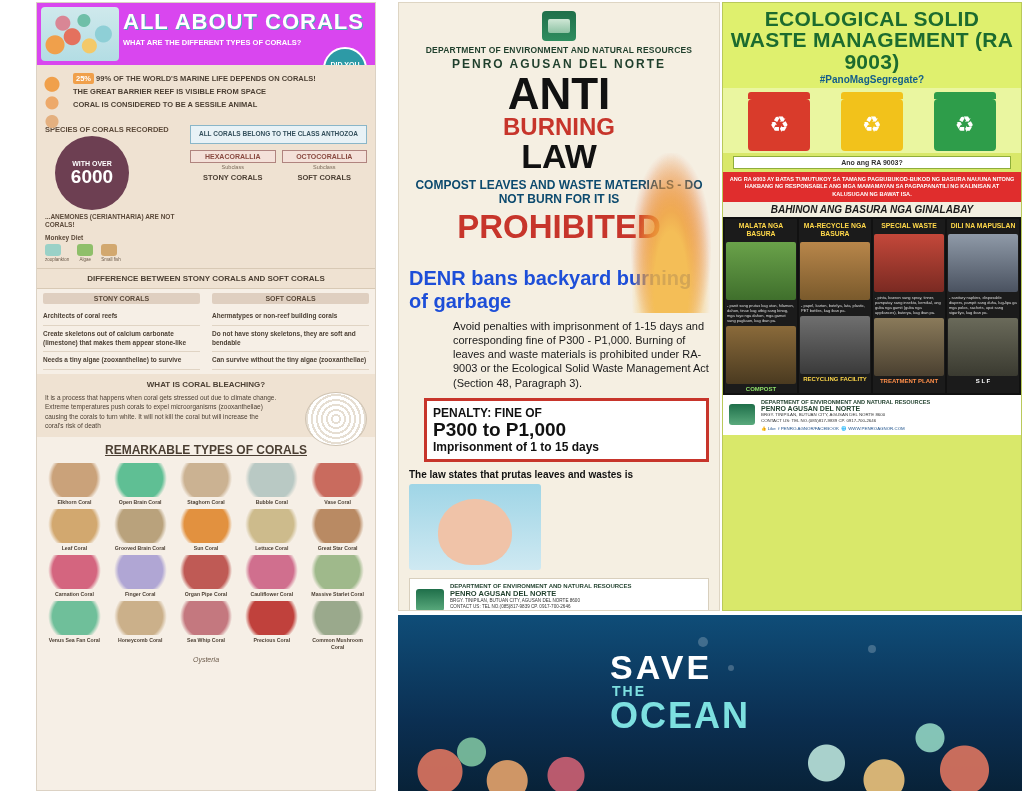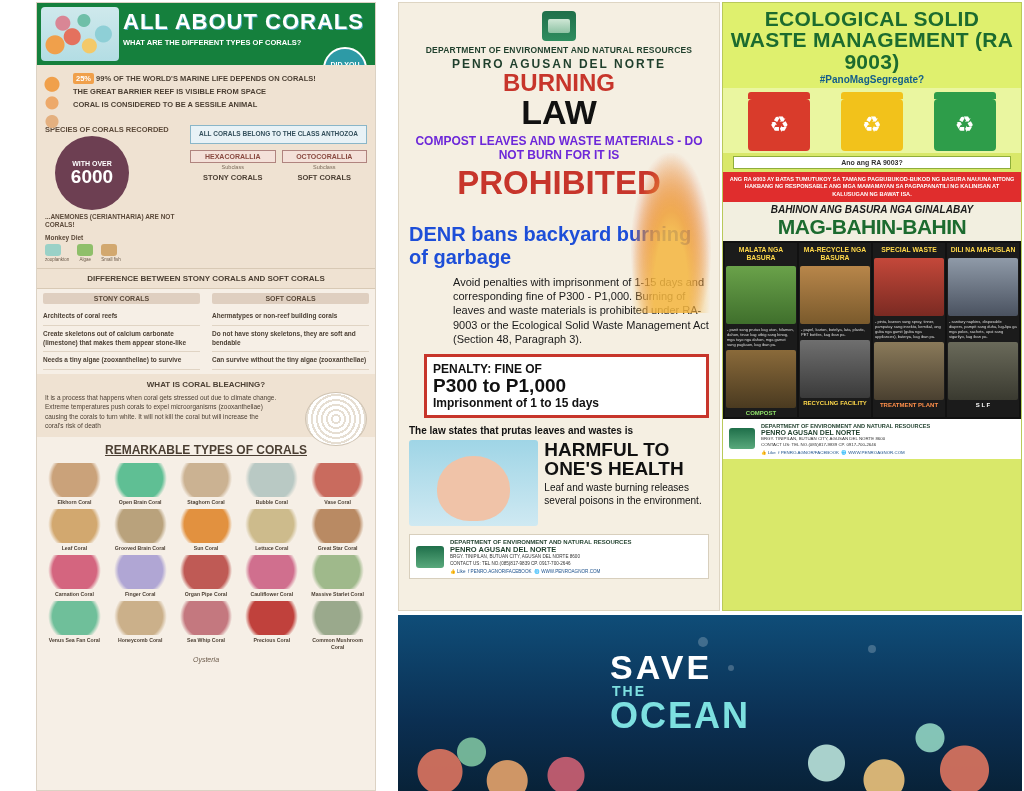--- a/index.html
+++ b/index.html
@@ -10,21 +10,21 @@
     overflow:hidden; position:relative;
   }
   .page { position:relative; width:1024px; height:791px; }
 
   
   .coral {
     position:absolute; left:36px; top:2px; width:340px; height:789px;
     background:#f6efe6; border:1px solid #dcd2c4; overflow:hidden;
   }
   .coral-head {
-    background:#15803d; height:62px; position:relative; padding:6px 10px 0 86px;
+    background:#d946ef; height:62px; position:relative; padding:6px 10px 0 86px;
   }
   .coral-head h1 {
     margin:0; font-size:22px; font-weight:bold; color:#ffffff; letter-spacing:1px;
     text-shadow:1px 1px 0 #4aa8b4;
   }
   .coral-head .sub { font-size:7.5px; color:#ffffff; font-weight:bold; margin-top:3px; line-height:1.3; }
   .coral-head .reefart {
     position:absolute; left:4px; top:4px; width:78px; height:54px;
     background:
       radial-gradient(circle at 18% 70%, #f0a04b 0 9px, transparent 10px),
@@ -121,21 +121,21 @@
   }
   .abl .logo:after {
     content:""; position:absolute; left:6px; top:8px; width:22px; height:14px;
     background:linear-gradient(#cfe7d6,#8fc3a5); border-radius:2px;
   }
   .abl .dept { font-size:8.5px; font-weight:bold; color:#1f3f2c; letter-spacing:.2px; }
   .abl .penro { font-size:12px; font-weight:bold; color:#1f3f2c; letter-spacing:2px; margin-top:2px; }
   .abl .t1 { font-size:44px; font-weight:bold; color:#111; line-height:.95; margin-top:2px; }
   .abl .t2 { font-size:24px; font-weight:bold; color:#c7352b; line-height:1; }
   .abl .t3 { font-size:34px; font-weight:bold; color:#111; line-height:1; }
-  .abl .lead { font-size:12px; font-weight:bold; color:#6d28d9; line-height:1.2; margin-top:5px; }
+  .abl .lead { font-size:12px; font-weight:bold; color:#0c4a6e; line-height:1.2; margin-top:5px; }
   .abl .prohibited { font-size:33px; font-weight:bold; color:#c7352b; line-height:1; margin-top:3px; }
   .abl .bans { font-size:20px; font-weight:bold; color:#1d4ed8; text-align:left; line-height:1.15; margin-top:24px; }
   .abl .body { font-size:11px; color:#1a1a1a; text-align:left; line-height:1.3; margin-top:6px;margin-left:44px; }
   .flame {
     position:absolute; right:8px; top:150px; width:80px; height:160px;
     background:radial-gradient(ellipse at 50% 85%, #f4b63f 0 30%, rgba(244,182,63,0) 70%),
                radial-gradient(ellipse at 50% 60%, #e2622a 0 28%, rgba(226,98,42,0) 72%);
     opacity:.85;
   }
   .penalty {
@@ -400,40 +400,37 @@
         </div>
       <div class="signature">Oysteria</div>
     </div>
   </div>
 
   <div class="abl">
     <div class="logo"></div>
     <div class="dept">DEPARTMENT OF ENVIRONMENT AND NATURAL RESOURCES</div>
     <div class="penro">PENRO AGUSAN DEL NORTE</div>
     <div class="flame"></div>
+    <div class="t1">ANTI</div>
     <div class="t2">BURNING</div>
     <div class="t3">LAW</div>
     <div class="lead">COMPOST LEAVES AND WASTE MATERIALS - DO NOT BURN FOR IT IS</div>
     <div class="prohibited">PROHIBITED</div>
     <div class="bans">DENR bans backyard burning of garbage</div>
     <div class="body">Avoid penalties with imprisonment of 1-15 days and corresponding fine of P300 - P1,000. Burning of leaves and waste materials is prohibited under RA-9003 or the Ecological Solid Waste Management Act (Section 48, Paragraph 3).</div>
 
     <div class="penalty">
       <div class="p1">PENALTY: FINE OF</div>
       <div class="p2">P300 to P1,000</div>
       <div class="p3">Imprisonment of 1 to 15 days</div>
     </div>
 
     <div class="states">The law states that prutas leaves and wastes is</div>
     <div class="harm-wrap">
       <div class="harm-img"></div>
-      <div class="harm-txt">
-        <div class="h">HARMFUL TO ONE'S HEALTH</div>
-        <div class="s">Leaf and waste burning releases several poisons in the environment.</div>
-      </div>
     </div>
 
     <div class="footer-bar">
       <div class="flogo"></div>
       <div class="ft">
         <div class="f1">DEPARTMENT OF ENVIRONMENT AND NATURAL RESOURCES</div>
         <div class="f2">PENRO AGUSAN DEL NORTE</div>
         <div class="f3">BRGY. TINIPILAN, BUTUAN CITY, AGUSAN DEL NORTE 8600</div>
         <div class="f3">CONTACT US:  TEL NO.(085)817-9839 CP. 0917-700-2646</div>
         <div class="f4">
@@ -467,21 +464,20 @@
         <div class="lid"></div>
         <div class="body2">♻</div>
       </div>
     </div>
 
     <div class="ra-q">Ano ang RA 9003?</div>
     <div class="ra-note">ANG RA 9003 AY BATAS TUMUTUKOY SA TAMANG PAGBUBUKOD-BUKOD NG BASURA NAUUNA NITONG HAKBANG NG RESPONSABLE ANG MGA MAMAMAYAN SA PAGPAPANATILI NG KALINISAN AT KALUSUGAN NG BAWAT ISA.</div>
 
     <div class="bahinon">
       <div class="l1">BAHINON ANG BASURA NGA GINALABAY</div>
-      <div class="l2">MAG-BAHIN-BAHIN</div>
     </div>
 
     <div class="four">
       <div class="col">
         <div class="ch">MALATA NGA BASURA</div>
         <div class="ph" style="background:linear-gradient(#6aa24a,#3f6f2c)"></div>
         <div class="note">- panit sang prutas kag utan, hilamon, dahon, tinae kag utbig sang binog, mga tuyo nga dahon, mga gamot sang pagkaon, kag iban pa.</div>
         <div class="ph" style="background:linear-gradient(#8a6a3a,#4a3a20)"></div>
         <div class="cap" style="color:#8fe06a">COMPOST</div>
       </div>

